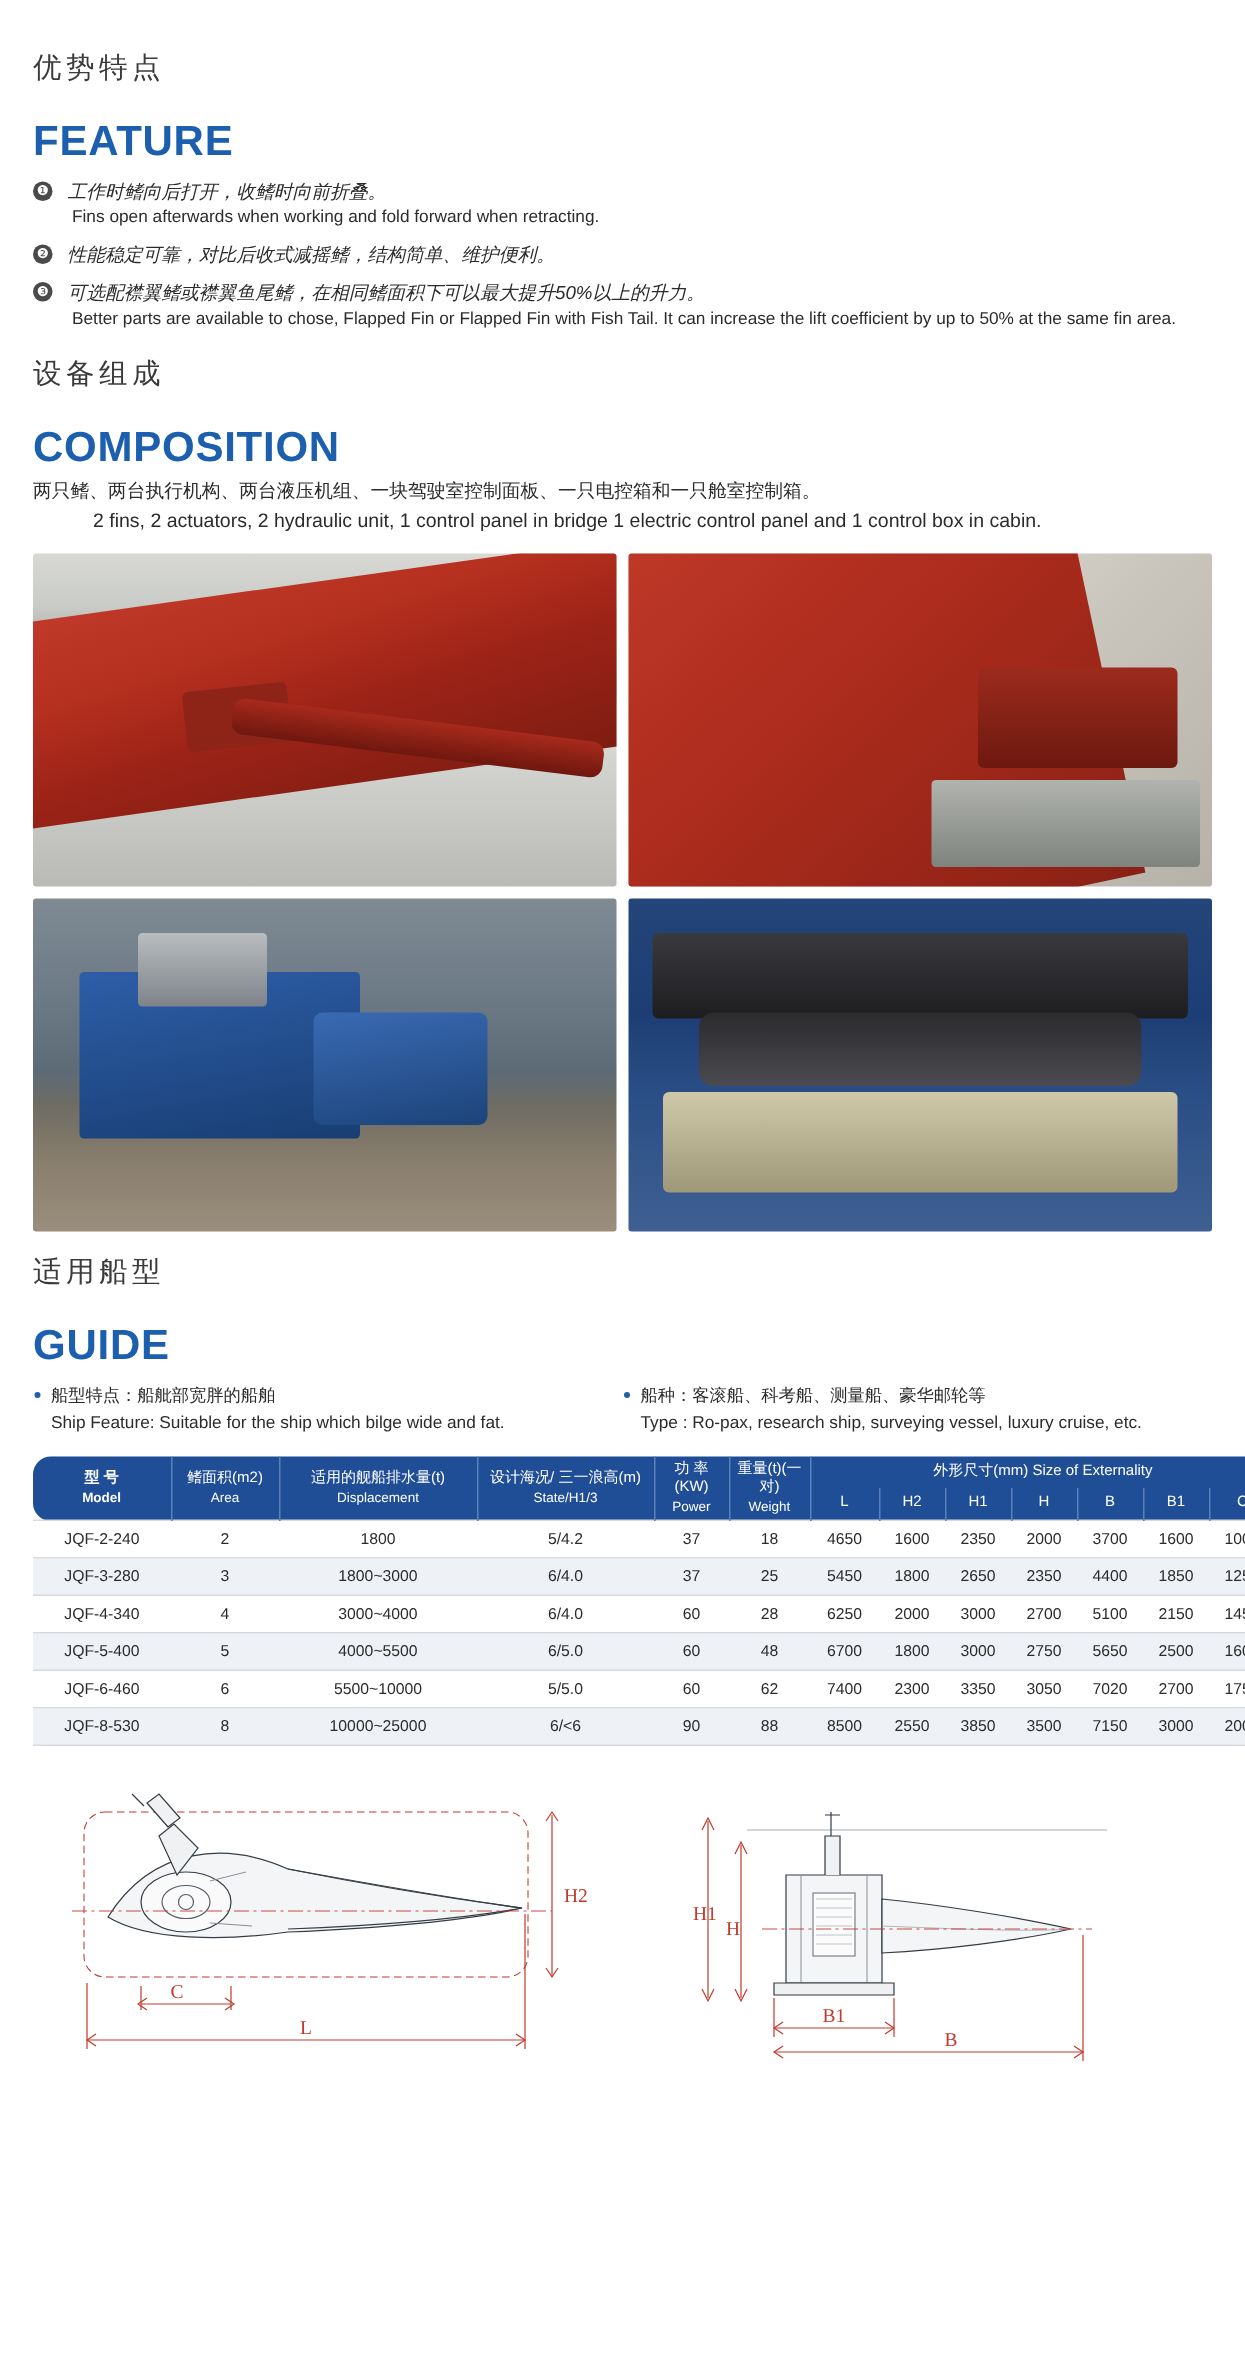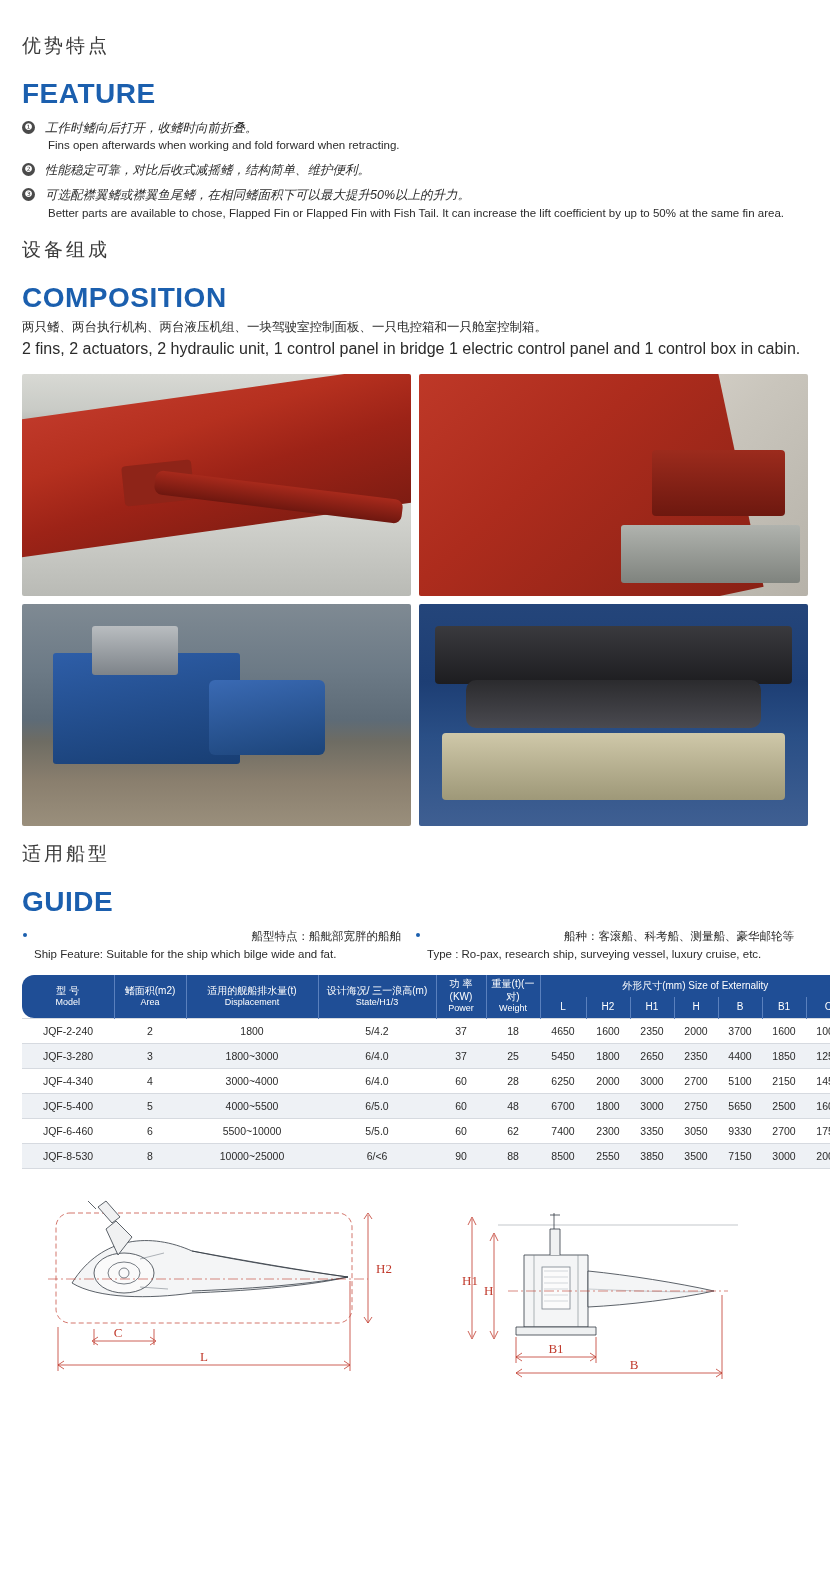--- a/index.html
+++ b/index.html
@@ -73,23 +73,24 @@
 
   
   .comp-block { margin-top: 14px; }
   .comp-cn {
     font-size: 12.5px;
     color: #2b2b2b;
     line-height: 1.55;
     margin-top: 3px;
   }
   .comp-en {
-    font-size: 16px;
+    font-size: 13px;
     color: #2b2b2b;
     line-height: 1.55;
+    margin-left: 40px;
   }
 
   
   .photos {
     margin-top: 12px;
     display: grid;
     grid-template-columns: 1fr 1fr;
     grid-gap: 8px 8px;
   }
   .photo {
@@ -216,21 +217,20 @@
     display: flex;
     margin-top: 8px;
   }
   .guide-col { width: 50%; padding-right: 14px; }
   .g-cn {
     font-size: 11.5px;
     color: #2b2b2b;
     line-height: 1.6;
     position: relative;
     padding-left: 12px;
-    text-align: right;
   }
   .g-cn .dot {
     position: absolute;
     left: 1px; top: 6px;
     width: 4px; height: 4px;
     border-radius: 50%;
     background: #1b5fae;
   }
   .g-en {
     font-size: 11.5px;
@@ -254,20 +254,21 @@
     padding: 3px 2px;
     line-height: 1.25;
     border-right: 1px solid #5a80bd;
     text-align: center;
     vertical-align: middle;
     font-size: 10px;
   }
   table.spec thead tr:first-child th:first-child {
     border-top-left-radius: 12px;
     border-bottom-left-radius: 12px;
+    font-weight: bold;
   }
   table.spec thead th.last {
     border-right: none;
     border-top-right-radius: 12px;
     border-bottom-right-radius: 12px;
   }
   table.spec tbody td {
     text-align: center;
     padding: 6px 1px;
     border-bottom: 1px solid #d6dae0;
@@ -487,21 +488,21 @@
         <td>JQF-6-460</td>
         <td>6</td>
         <td>5500~10000</td>
         <td>5/5.0</td>
         <td>60</td>
         <td>62</td>
         <td>7400</td>
         <td>2300</td>
         <td>3350</td>
         <td>3050</td>
-        <td>9330</td>
+        <td>7020</td>
         <td>2700</td>
         <td>1750</td>
       </tr>
       <tr>
         <td>JQF-8-530</td>
         <td>8</td>
         <td>10000~25000</td>
         <td>6/&lt;6</td>
         <td>90</td>
         <td>88</td>

